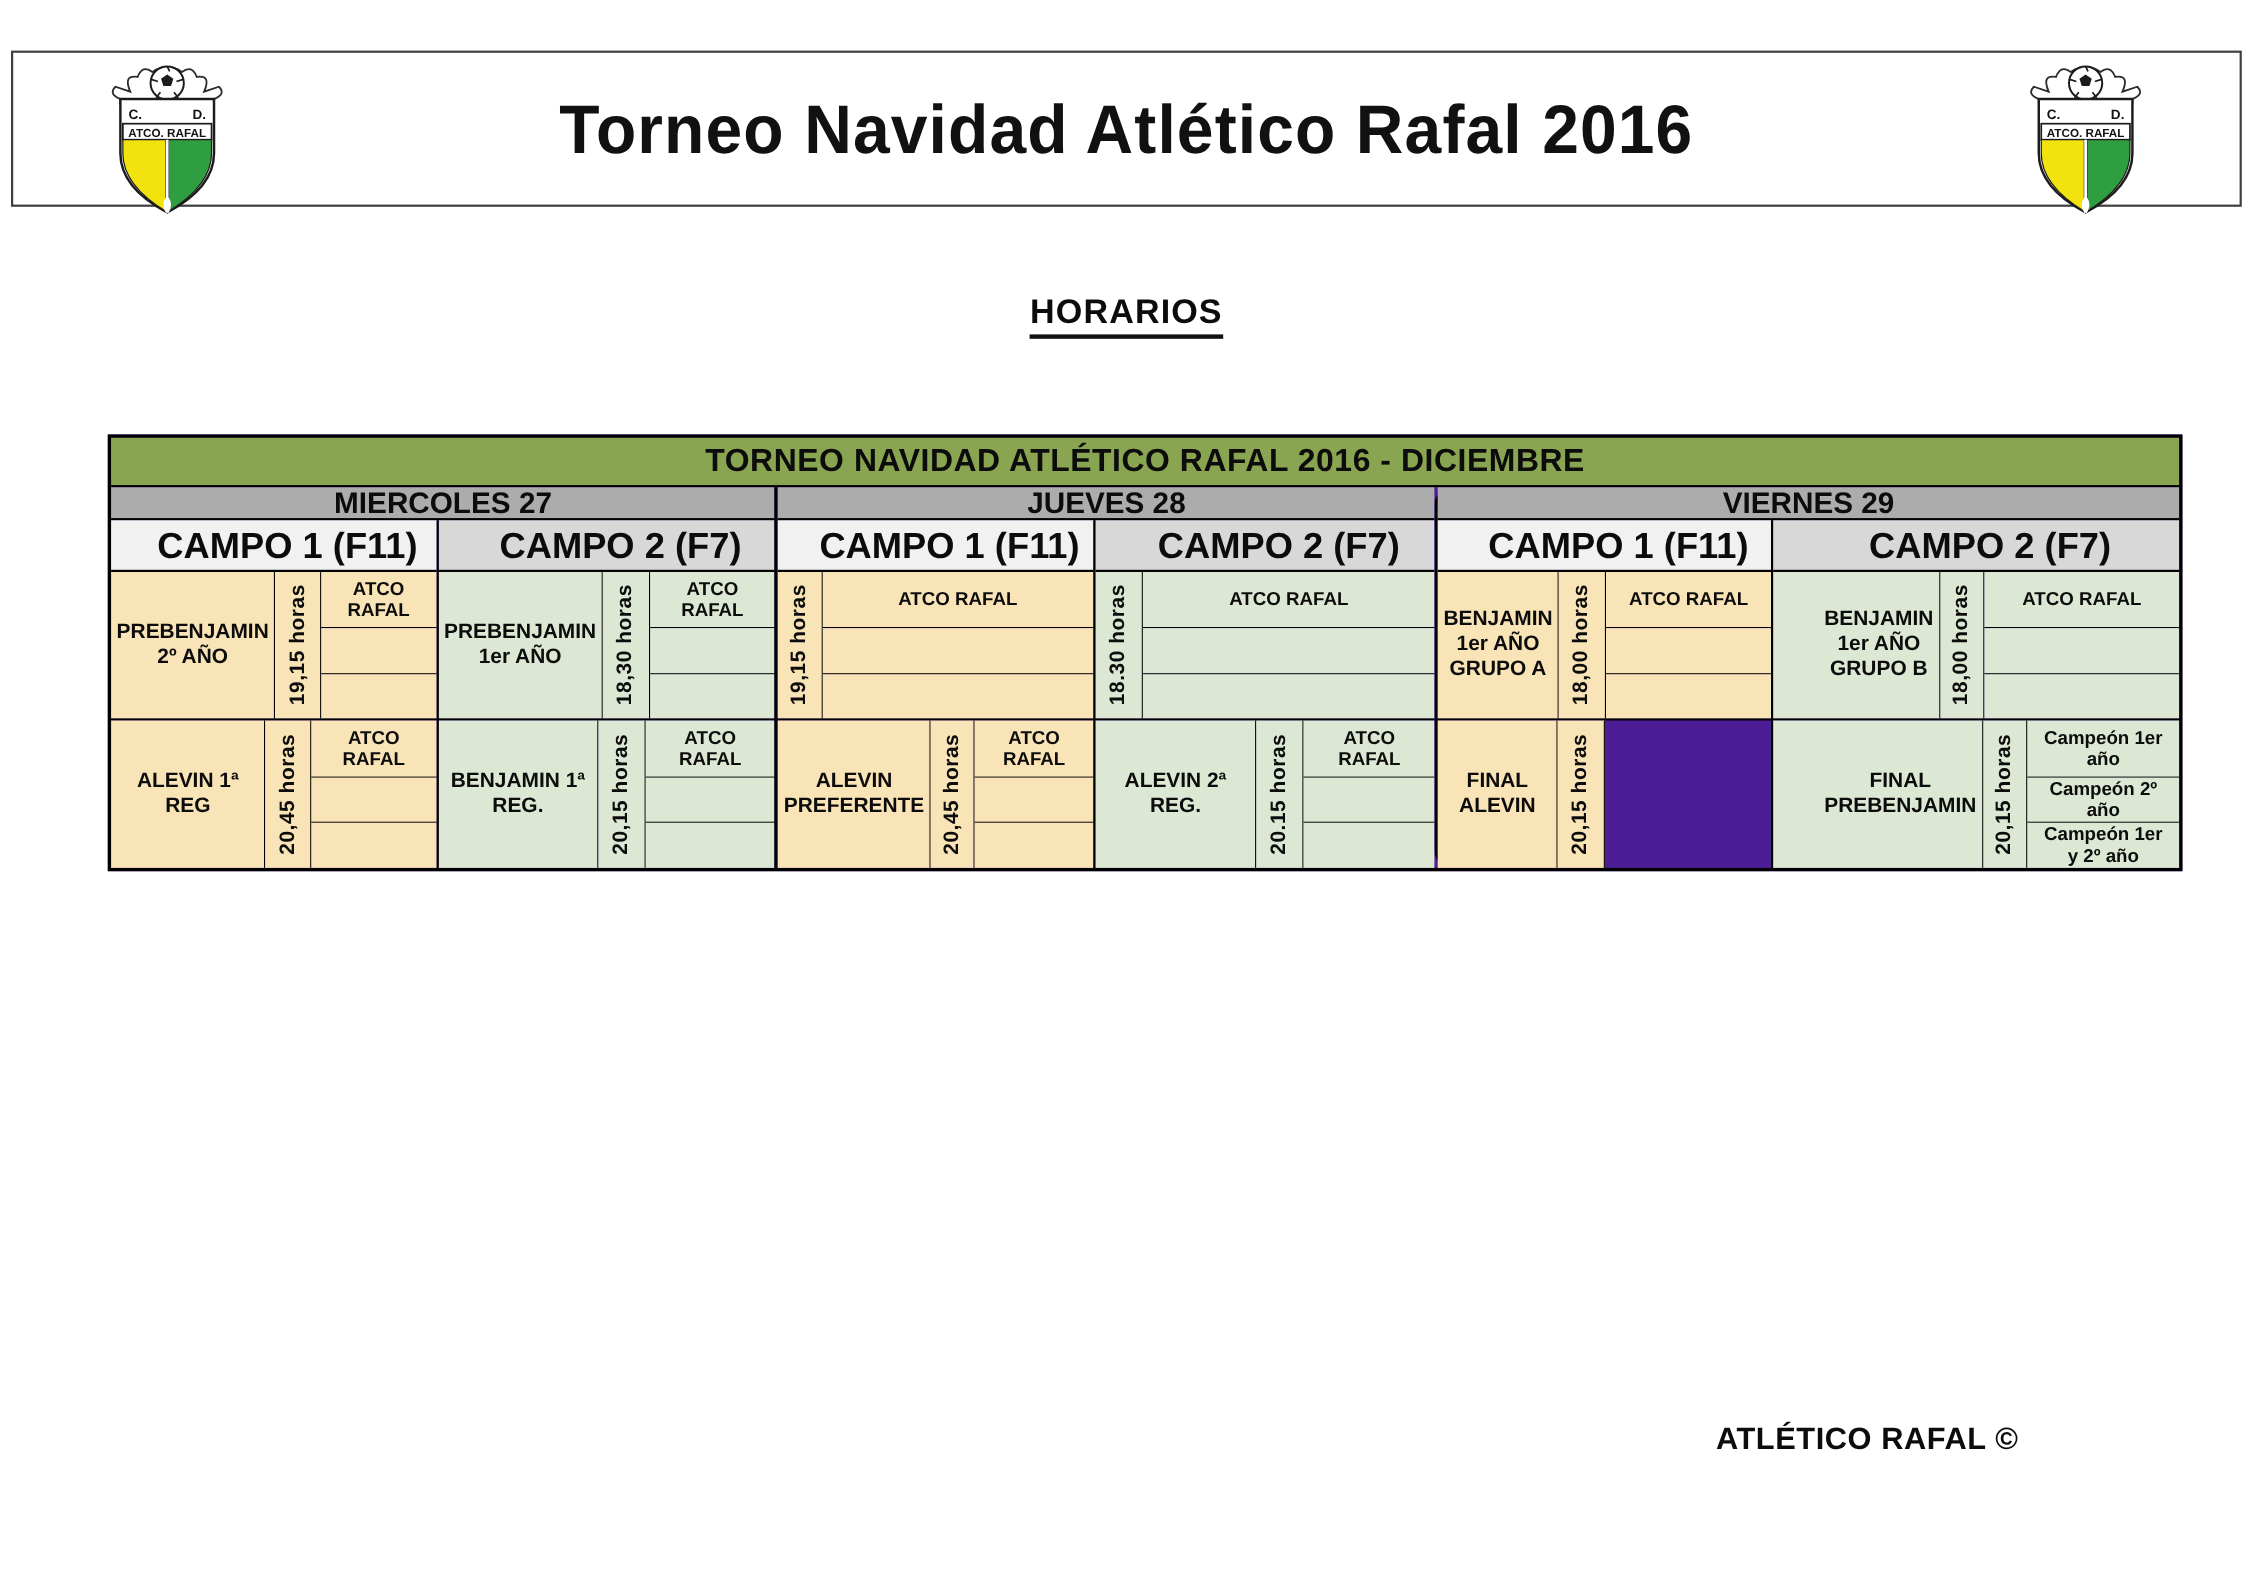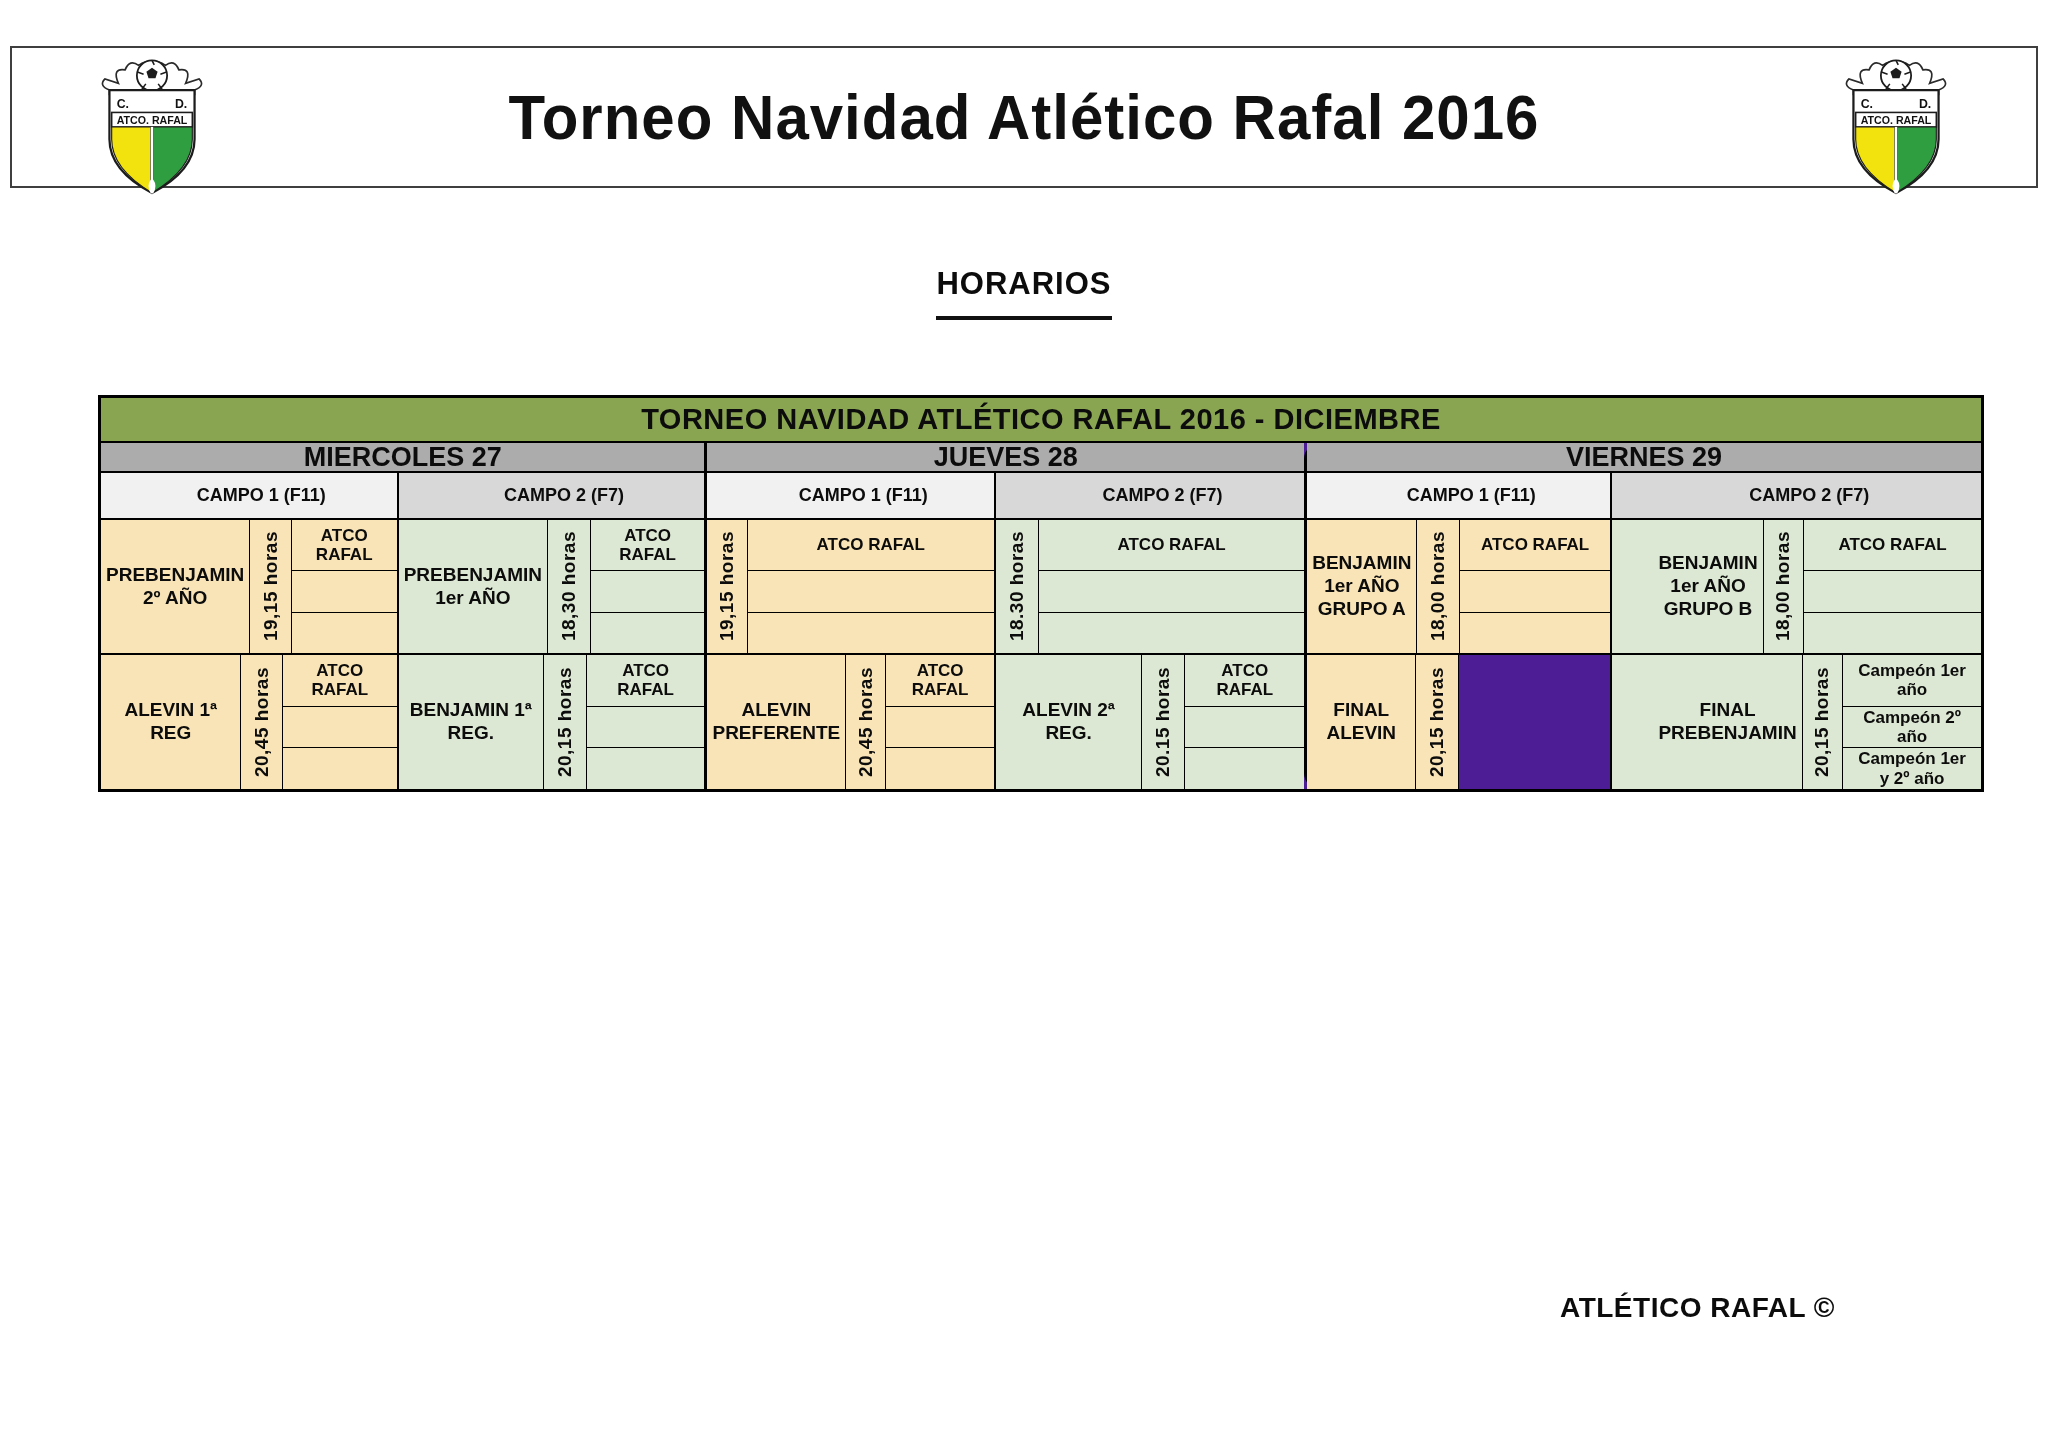--- a/index.html
+++ b/index.html
@@ -21,21 +21,21 @@
     transform:scaleY(1.04);
   }
   .crest { position:absolute; top:8px; overflow:visible; }
   .crest-left  { left:84px; }
   .crest-right { right:84px; }
 
   
   .horarios-wrap { position:absolute; left:0; right:0; top:266px; text-align:center; }
   .horarios {
     display:inline-block; font-size:31px; letter-spacing:1px;
-    border-bottom:4px solid #111; padding-bottom:14px;
+    border-bottom:4px solid #111; padding-bottom:2px;
   }
 
   
   .t-outer {
     position:absolute; left:98px; top:395px; width:1886px;
     border:3px solid #000; background:#4c1d95;
   }
   .t-title {
     height:45px; background:#8aa551; border-bottom:2px solid #000;
     display:flex; align-items:center; justify-content:center;
@@ -50,21 +50,21 @@
     display:flex; align-items:center; justify-content:center; font-size:27px;
   }
   .campos { display:flex; flex:1; }
   .campo { display:flex; flex-direction:column; }
   .campo + .campo { border-left:2px solid #000; }
   .campo1 { width:49%; } .campo2 { width:51%; }
   .day-j .campo1 { width:48%; } .day-j .campo2 { width:52%; }
   .day-v .campo1 { width:45%; } .day-v .campo2 { width:55%; }
   .campo-label {
     height:47px; border-bottom:2px solid #000;
-    display:flex; align-items:center; justify-content:center; font-size:18px;padding-left:25px;
+    display:flex; align-items:center; justify-content:center; font-size:33px;padding-left:25px;
   }
   .campo1 .campo-label { background:#f1f1f1; }
   .campo2 .campo-label { background:#d8d8d8; }
 
   .match { display:flex; height:135px; }
   .match.r1 { border-bottom:2px solid #000; }
   .match.r2 { height:134px; }
 
   .cat {
     flex:0 0 47.5%; border-right:1px solid #000;

